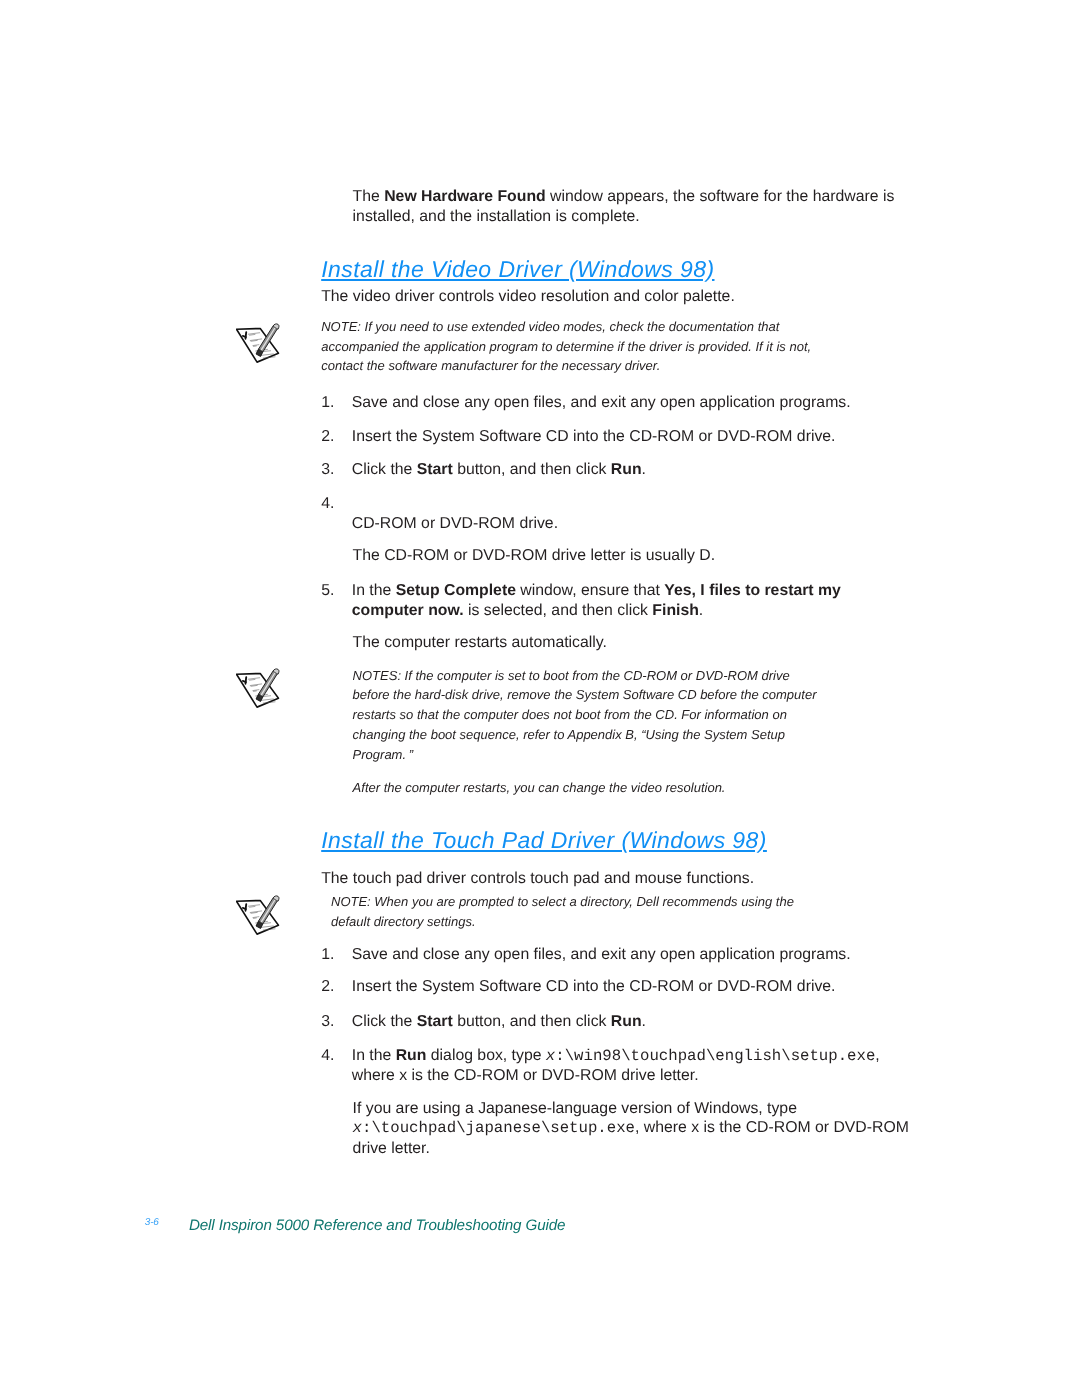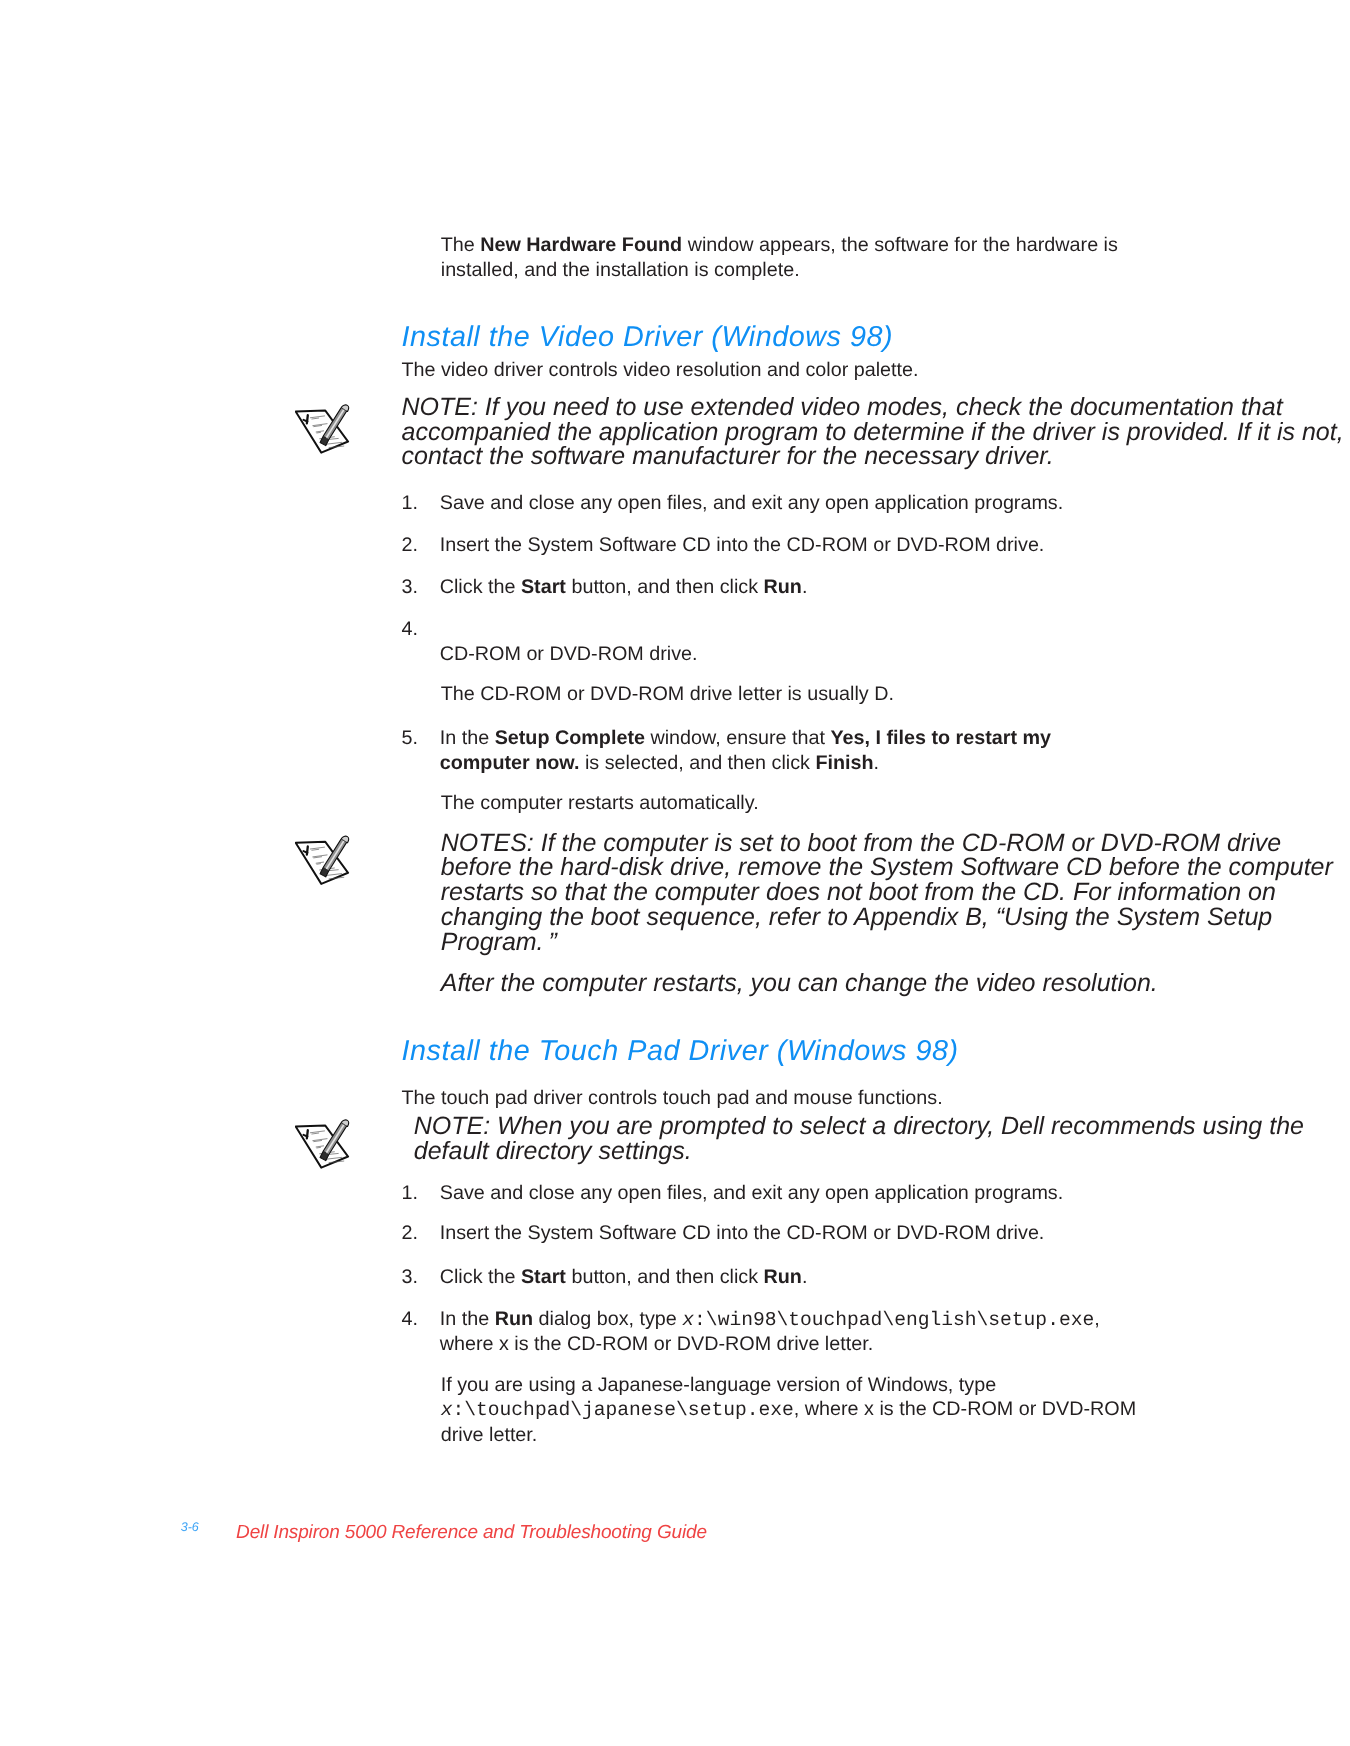--- a/index.html
+++ b/index.html
@@ -10,45 +10,46 @@
     color:#231f20;
     font-kerning:normal;
     -webkit-font-smoothing:antialiased;
     text-rendering:geometricPrecision;
   }
   .page { position:relative; width:1080px; height:1184px; background:#fff; transform:translateZ(0); }
 
   .blk { position:absolute; white-space:pre; transform:translateZ(0); }
 
   .para   { font-size:15.8px; line-height:19.8px; color:#231f20; }
-  .note   { font-size:20px; line-height:19.8px; font-style:italic; color:#231f20; }
+  .note   { font-size:13px; line-height:19.8px; font-style:italic; color:#231f20; }
 
   .r-b  { font-weight:bold; }
   .r-i  { }
   .r-m  { font-family:"Liberation Mono","DejaVu Sans Mono",monospace; font-size:15.7px; }
   .r-mi { font-family:"Liberation Mono","DejaVu Sans Mono",monospace; font-size:15.7px; font-style:italic; }
 
   h2.sec {
     position:absolute; margin:0; padding:0;
     font-size:23px; line-height:23px;
     font-style:italic; font-weight:normal;
     letter-spacing:0.42px;
     transform:translateZ(0);
     color:#0F8FF4;
     white-space:pre;
+    text-decoration:underline;
   }
 
   .step    { position:absolute; transform:translateZ(0); }
   .step .num { position:absolute; left:0; top:0; font-size:15.8px; line-height:19.8px; }
   .step .txt { position:absolute; left:30.6px; top:0; font-size:15.8px; line-height:19.8px; white-space:pre; }
 
   .noteicon { position:absolute; }
 
   .footer-num { position:absolute; transform:translateZ(0); font-style:italic; font-weight:normal; font-size:10px; letter-spacing:-0.12px; color:#3BA3F6; white-space:pre; }
-  .footer-txt { position:absolute; transform:translateZ(0); font-style:italic; font-size:15.2px; letter-spacing:-0.12px; color:#ef4444; white-space:pre; }
+  .footer-txt { position:absolute; transform:translateZ(0); font-style:italic; font-size:15.2px; letter-spacing:-0.12px; color:#0f766e; white-space:pre; }
 </style>
 </head>
 <body>
 
 <div class="page">
 
   <div class="blk para" style="left: 352.6px; top: 187px;"><span><span>The </span><span class="r-b">New Hardware Found</span><span> window appears, the software for the hardware is</span></span><br><span><span>installed, and the installation is complete.</span></span></div>
 
   <h2 class="sec" style="left: 321.2px; top: 257.5px;">Install the Video Driver (Windows 98)</h2>
   <div class="blk para" style="left: 321.2px; top: 287.2px;"><span><span>The video driver controls video resolution and color palette.</span></span></div>

